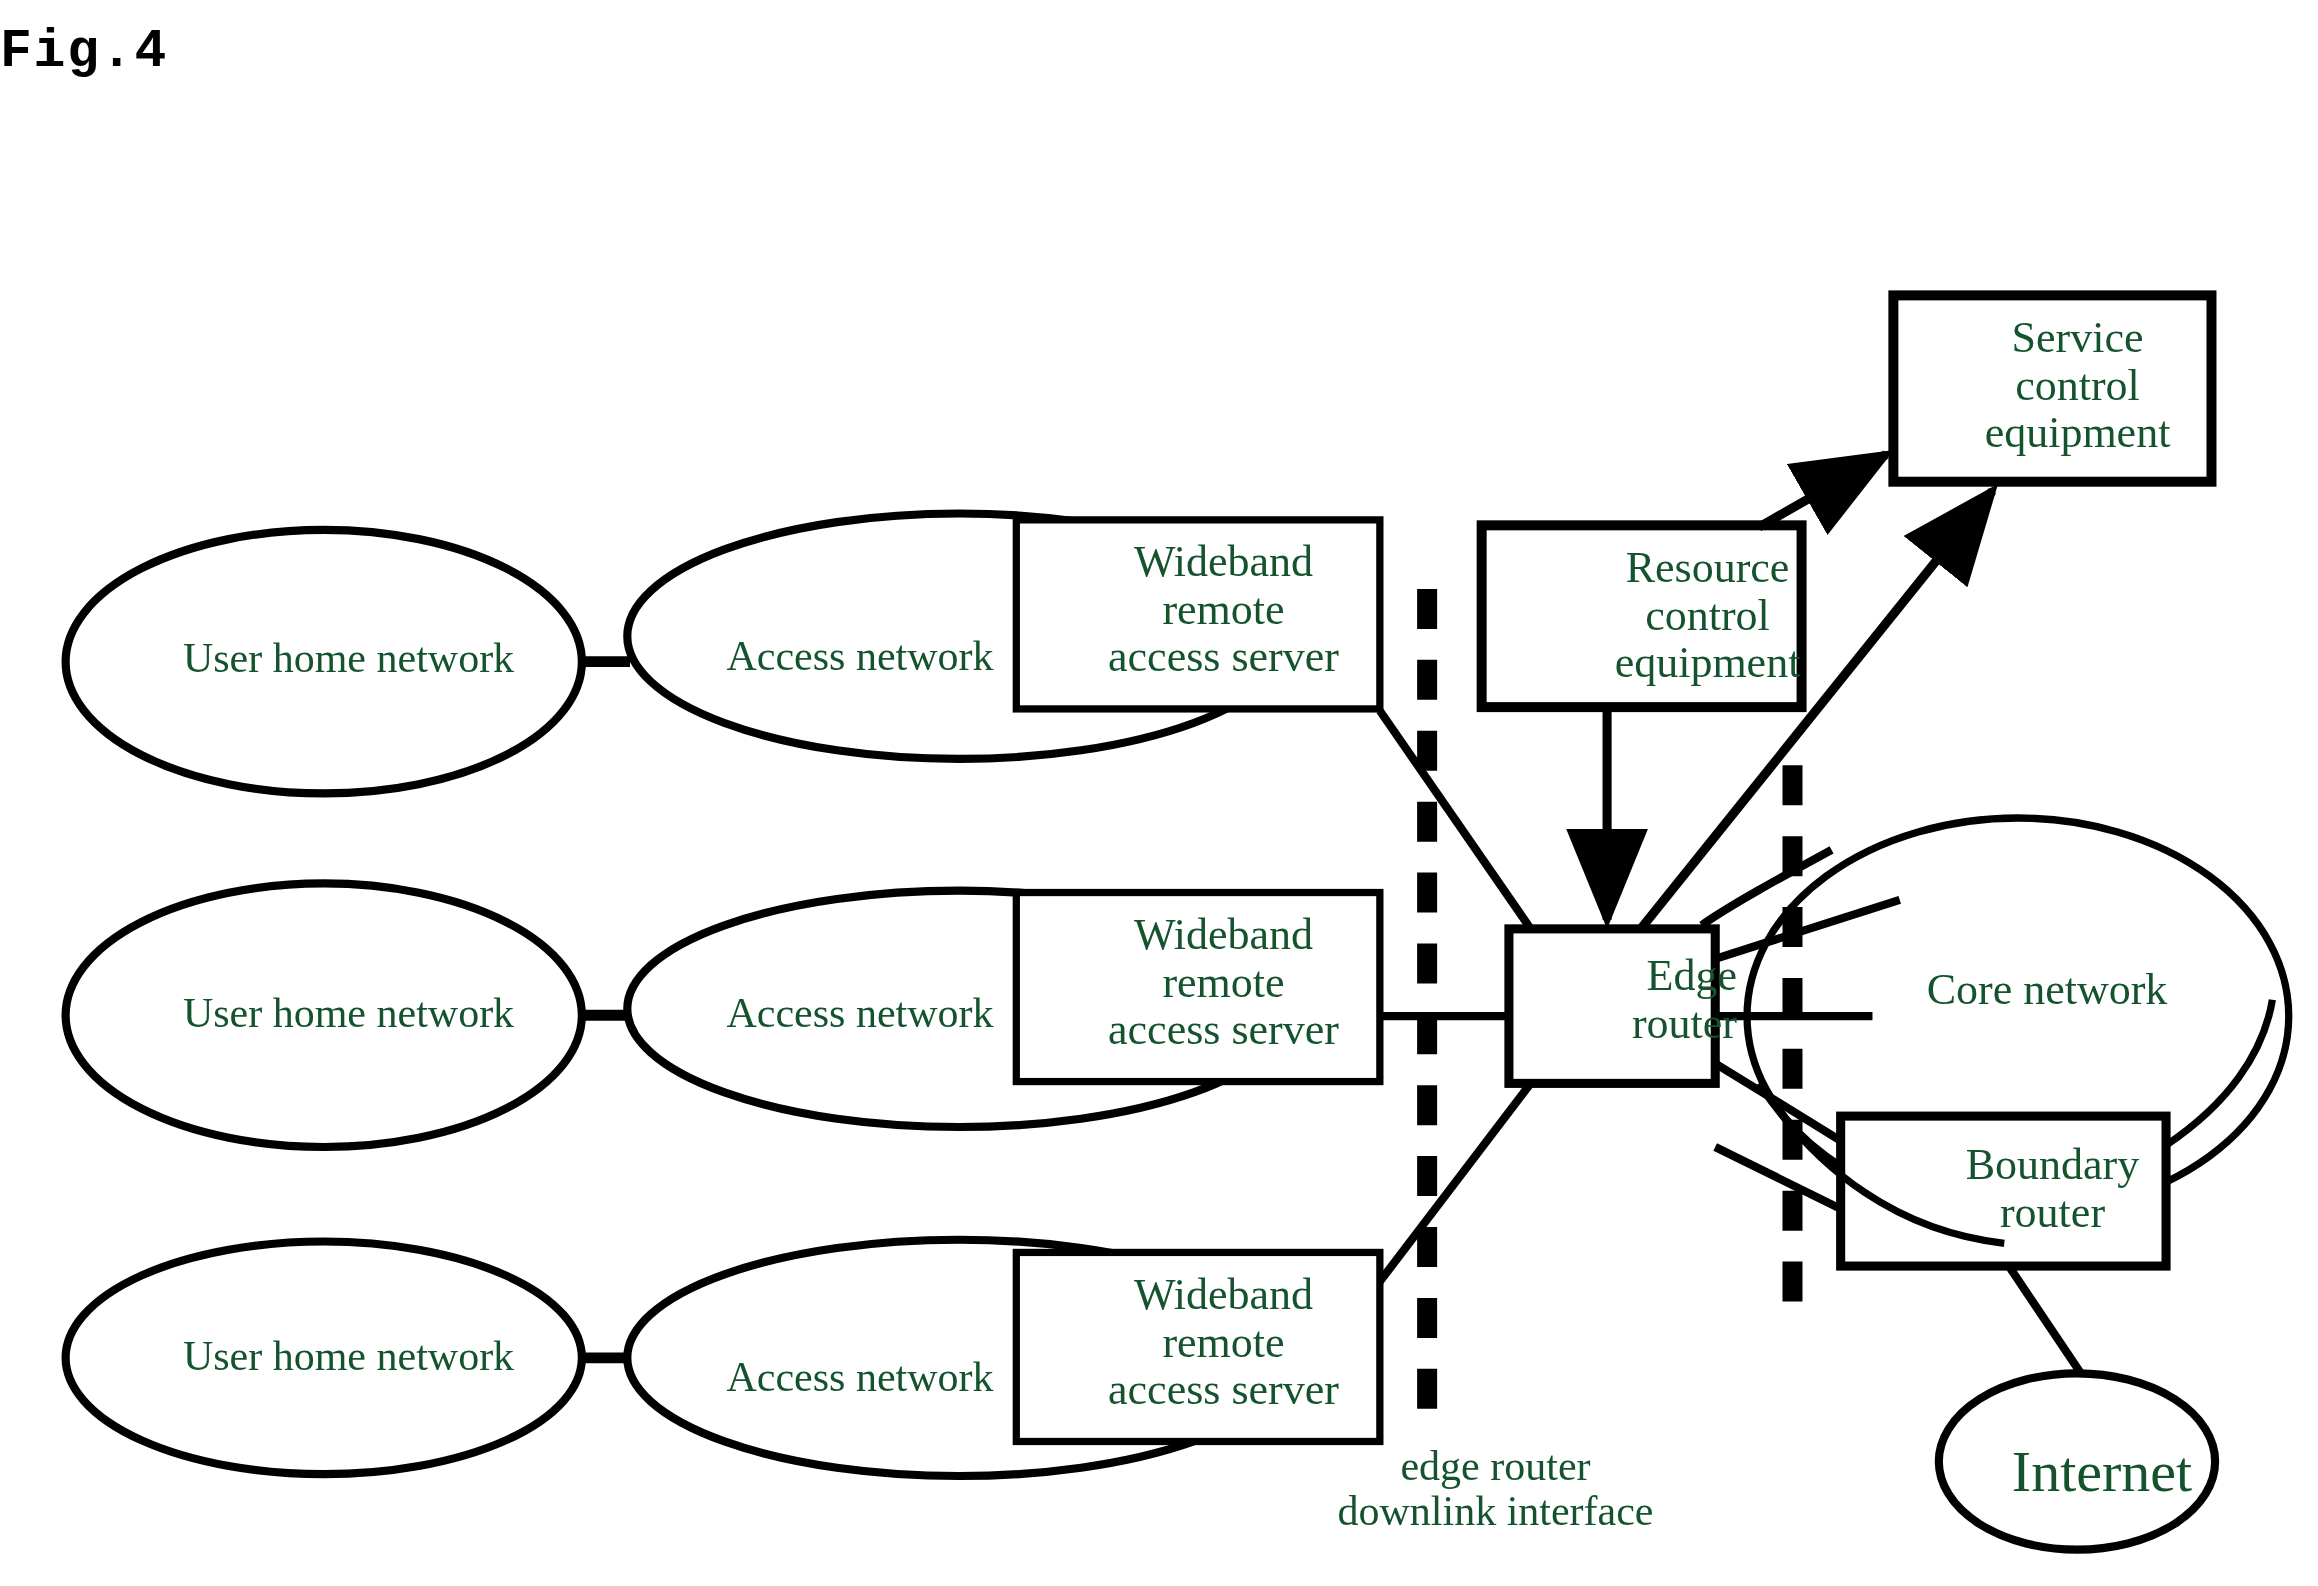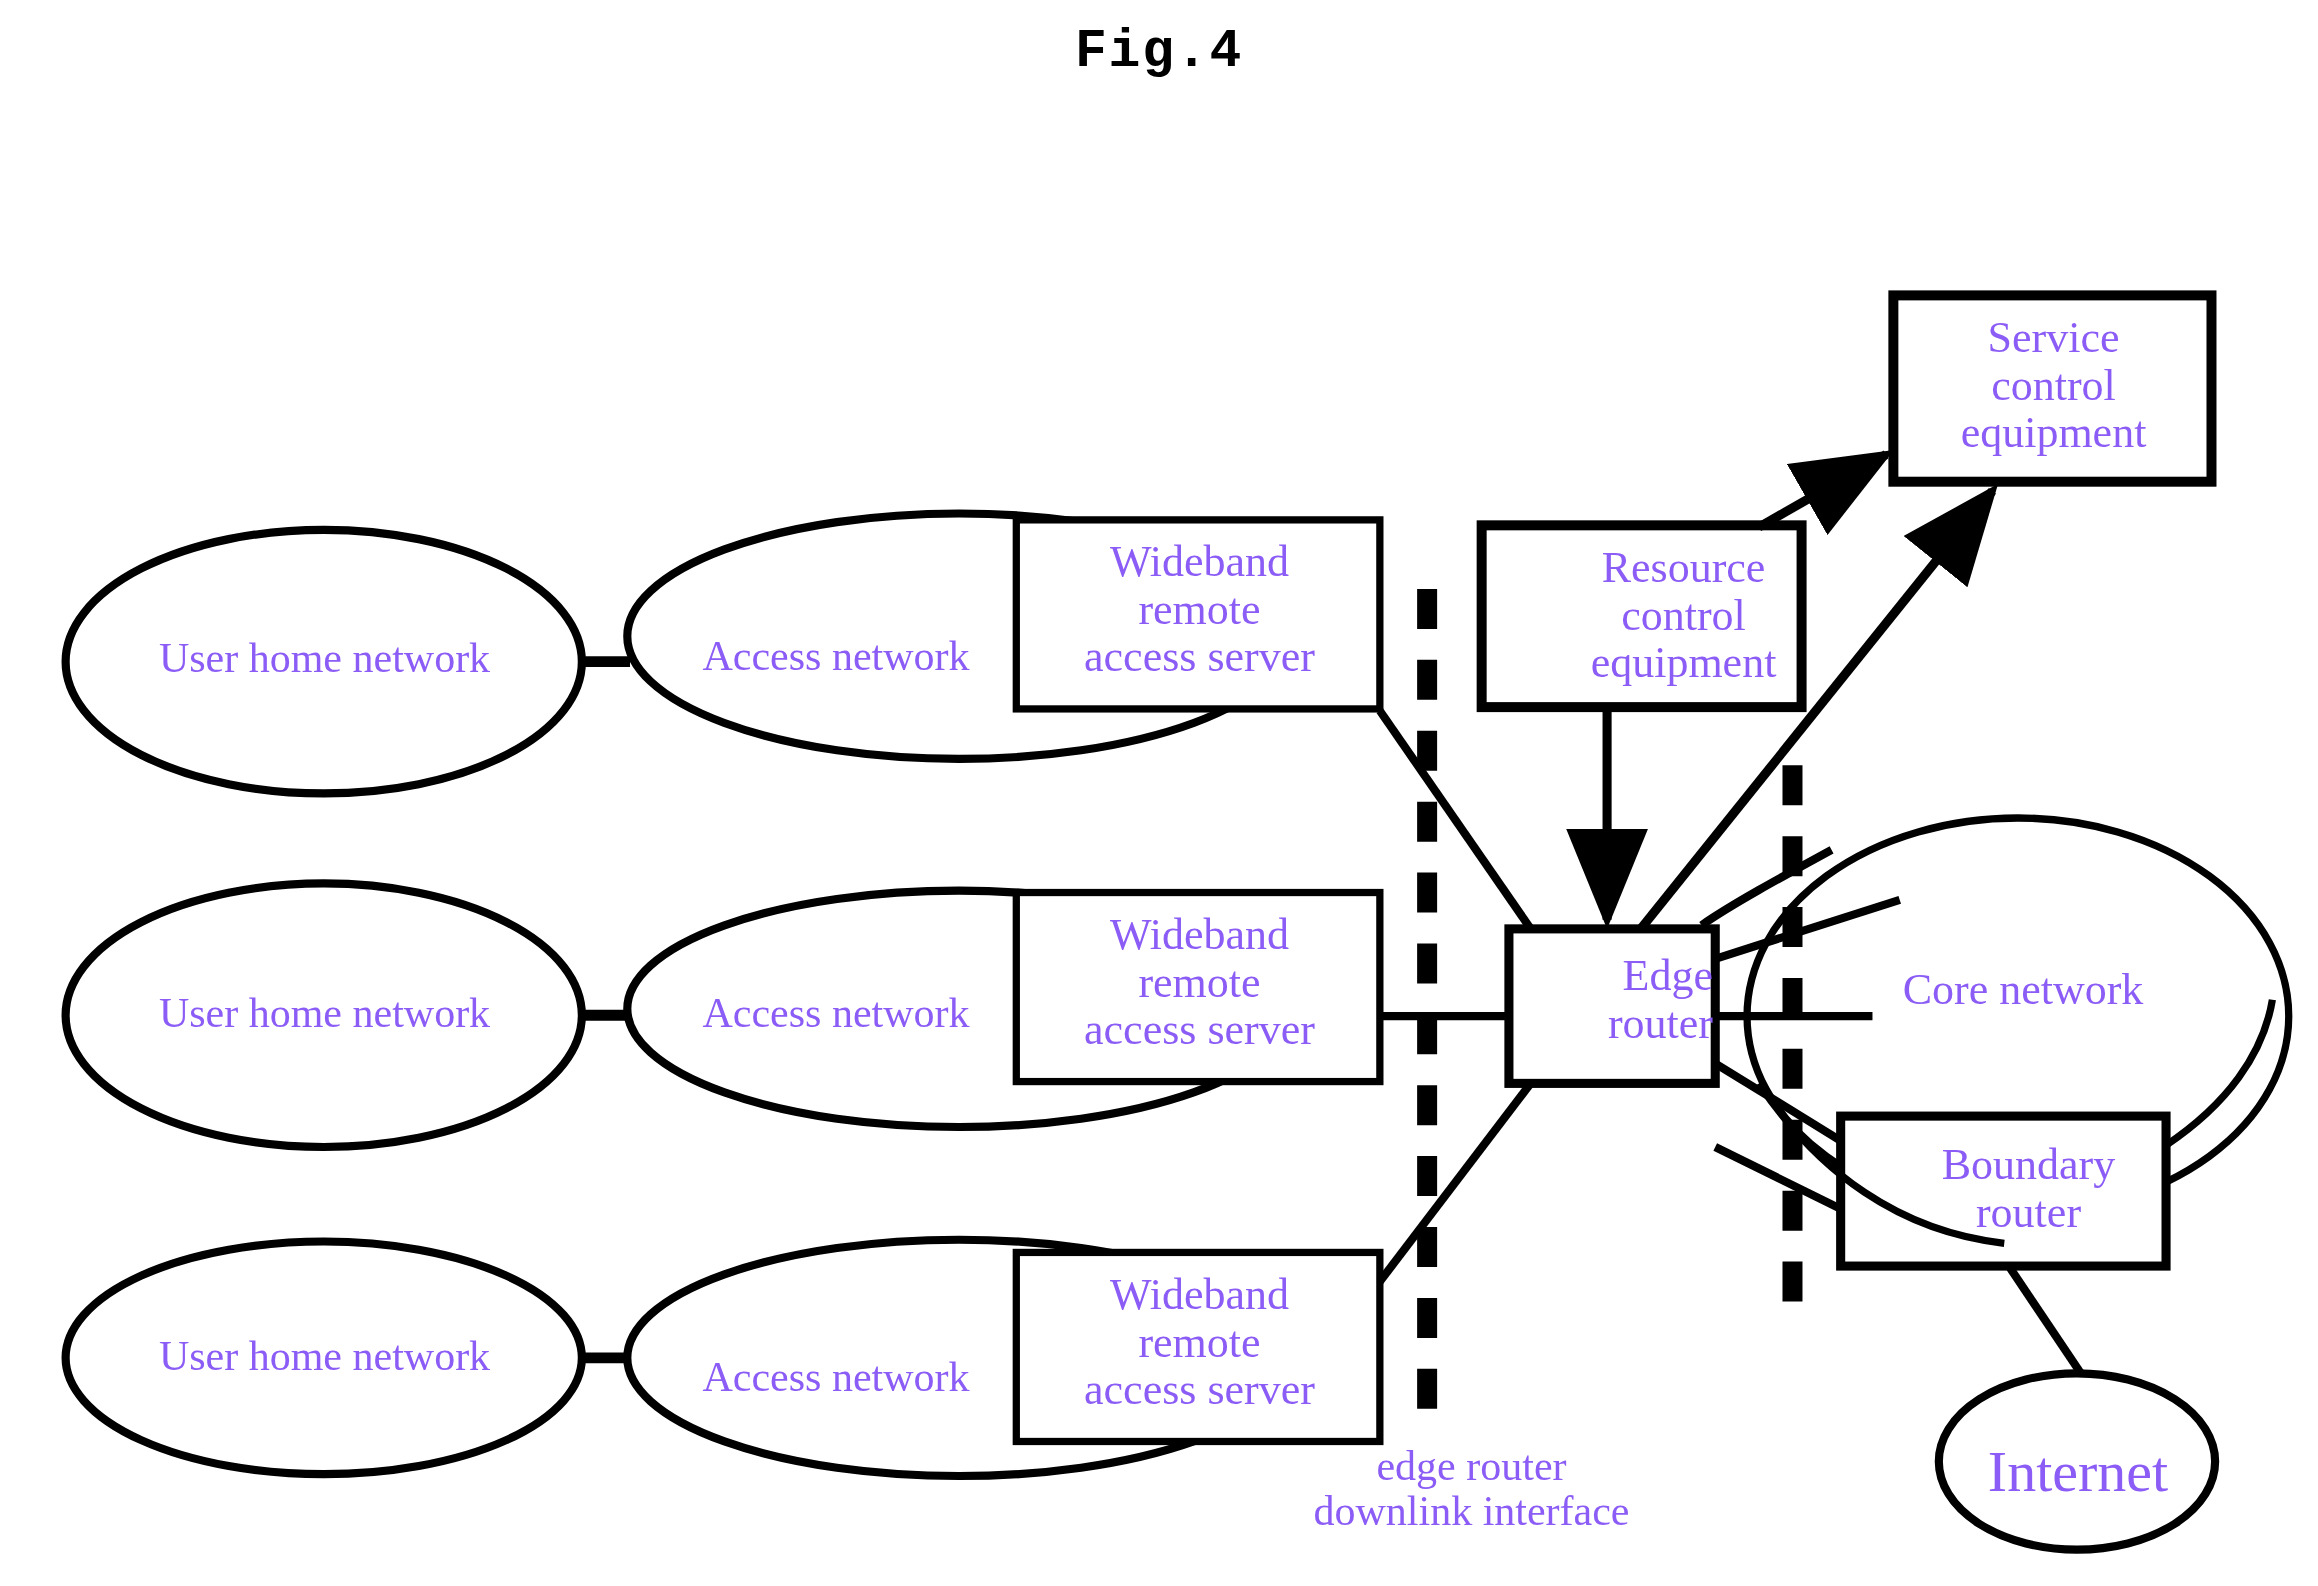--- a/index.html
+++ b/index.html
@@ -13,42 +13,42 @@
     height: 1586px;
     background: #ffffff;
     overflow: hidden;
     font-family: "Liberation Serif", "DejaVu Serif", serif;
   }
   #fig-title {
     position: absolute;
     left: 0;
     top: 22px;
     width: 2318px;
-    text-align: center;
     font-family: "Liberation Mono", "DejaVu Sans Mono", monospace;
     font-size: 53px;
     font-weight: bold;
     letter-spacing: 1.8px;
     color: #000;
   }
   svg.layer {
     position: absolute;
     left: 0;
     top: 0;
     width: 2318px;
     height: 1586px;
     pointer-events: none;
   }
   .node-label {
     position: absolute;
-    color: #8b5cf6;
+    color: #14532d;
     line-height: 1.08;
     text-align: center;
     white-space: pre-line;
     font-family: "Liberation Serif", "DejaVu Serif", serif;
+    margin-left: 24px;
   }
   .lbl-ellipse   { font-size: 42px; }
   .lbl-box       { font-size: 44px; }
   .lbl-core      { font-size: 44px; }
   .lbl-internet  { font-size: 58px; }
   .lbl-iface     { font-size: 42px; }
 </style>
 </head>
 <body>
 

